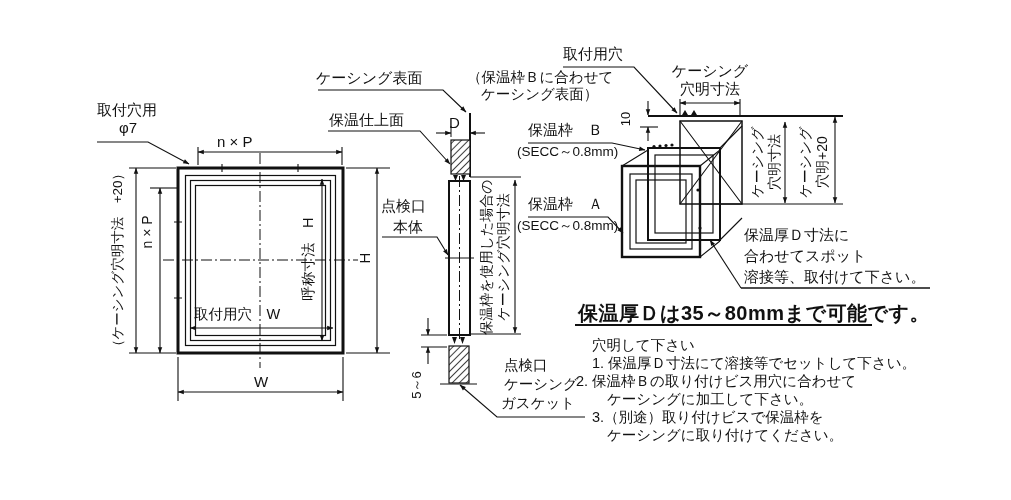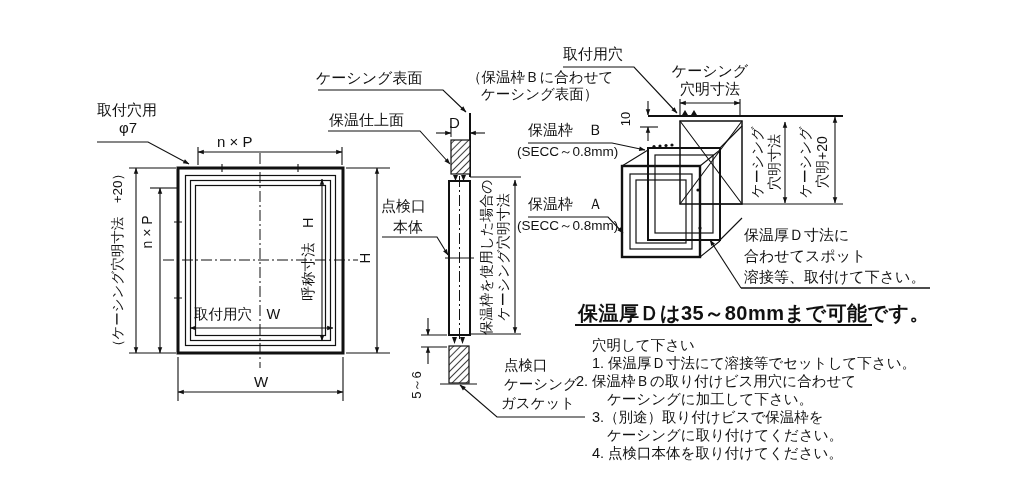--- a/index.html
+++ b/index.html
@@ -175,15 +175,14 @@
 <div class="lbl fs15" style="left:744px;top:247px">合わせてスポット</div>
 <div class="lbl fs15" style="left:744px;top:268px">溶接等、取付けて下さい。</div>
 
 <div class="lbl fs16" style="left:578px;top:302px">保温厚Ｄは35～80mmまで可能です。</div>
 <div class="lbl fs145" style="left:592px;top:337px">穴明して下さい</div>
 <div class="lbl fs145" style="left:592px;top:355px">1. 保温厚Ｄ寸法にて溶接等でセットして下さい。</div>
 <div class="lbl fs145" style="left:576px;top:373px">2. 保温枠Ｂの取り付けビス用穴に合わせて</div>
 <div class="lbl fs145" style="left:607px;top:391px">ケーシングに加工して下さい。</div>
 <div class="lbl fs145" style="left:592px;top:409px">3.（別途）取り付けビスで保温枠を</div>
 <div class="lbl fs145" style="left:607px;top:427px">ケーシングに取り付けてください。</div>
-<div class="lbl fs145" style="left:592px;top:445px">4. 点検口本体を取り付けてください。</div>
 
 </div>
 
 </body></html>

